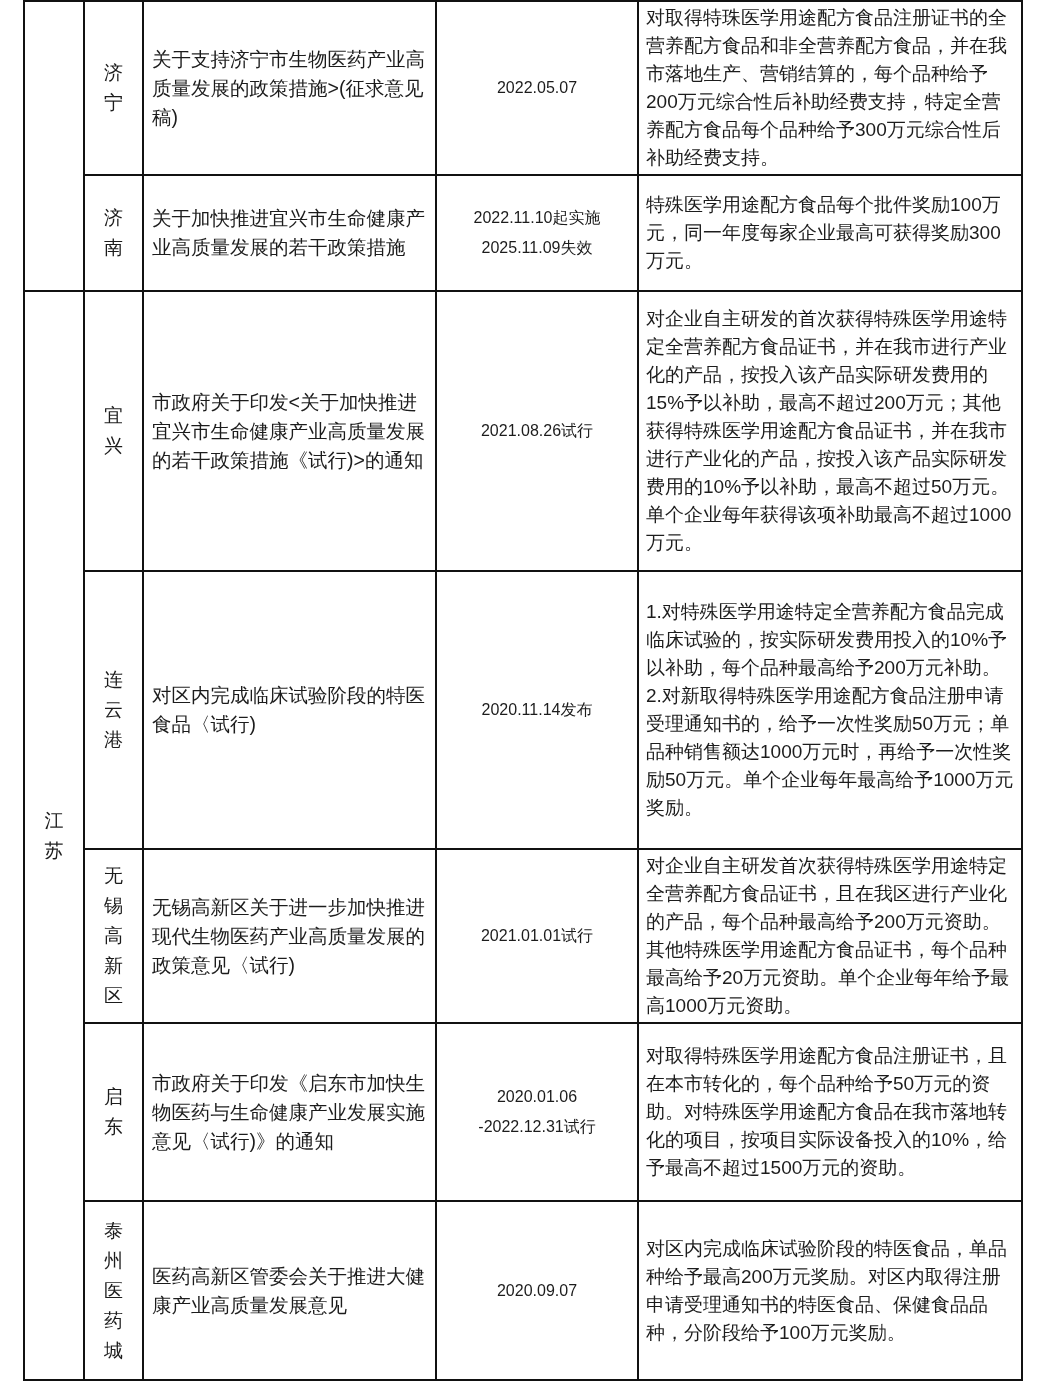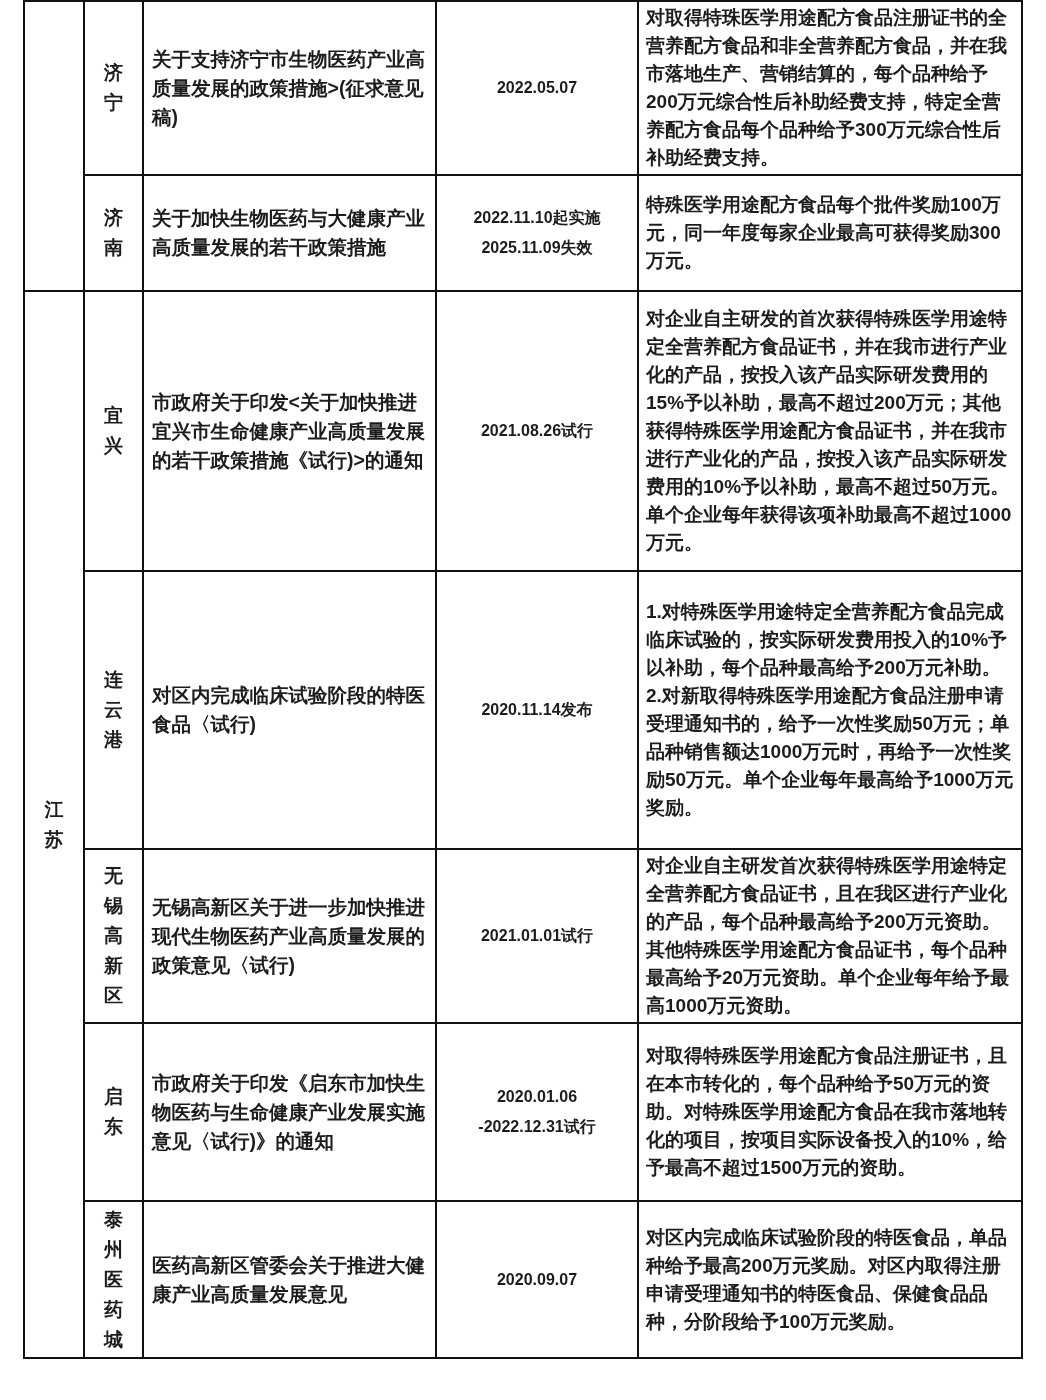--- a/index.html
+++ b/index.html
@@ -19,29 +19,28 @@
   col.c-prov{width:60px;}
   col.c-city{width:59px;}
   col.c-title{width:293px;}
   col.c-date{width:202px;}
   col.c-content{width:384px;}
   td{
     border:2px solid #111111;
     padding:2px 8px;
     vertical-align:middle;
     overflow:hidden;
-    font-weight:bold;
   }
   tr.r1{height:159px;}
   tr.r2{height:116px;}
   tr.r3{height:280px;}
   tr.r4{height:278px;}
   tr.r5{height:151px;}
   tr.r6{height:178px;}
-  tr.r7{height:157px;}
+  tr.r7{height:179px;}
   td.prov-cell, td.city-cell{
     text-align:center;
     padding:2px 2px;
   }
   .vstack{
     display:inline-block;
     width:1.15em;
     word-break:break-all;
     font-size:19px;
     line-height:30px;
@@ -83,21 +82,21 @@
   <tbody>
       <tr class="r1">
     <td class="prov-cell" rowspan="2"><span class="vstack"></span></td>
     <td class="city-cell"><span class="vstack">济宁</span></td>
     <td class="title-cell">关于支持济宁市生物医药产业高质量发展的政策措施&gt;(征求意见稿)</td>
     <td class="date-cell">2022.05.07</td>
     <td class="content-cell">对取得特珠医学用途配方食品注册证书的全营养配方食品和非全营养配方食品，并在我市落地生产、营销结算的，每个品种给予200万元综合性后补助经费支持，特定全营养配方食品每个品种给予300万元综合性后补助经费支持。</td>
   </tr>
   <tr class="r2">
     <td class="city-cell"><span class="vstack">济南</span></td>
-    <td class="title-cell">关于加快生物医药与大健康产业高质量发展的若干政策措施</td>
+    <td class="title-cell">关于加快推进宜兴市生命健康产业高质量发展的若干政策措施</td>
     <td class="date-cell">2022.11.10起实施
 2025.11.09失效</td>
     <td class="content-cell">特殊医学用途配方食品每个批件奖励100万元，同一年度每家企业最高可获得奖励300万元。</td>
   </tr>
 
   <tr class="r3">
     <td class="prov-cell" rowspan="5"><span class="vstack">江苏</span></td>
     <td class="city-cell"><span class="vstack">宜兴</span></td>
     <td class="title-cell">市政府关于印发&lt;关于加快推进宜兴市生命健康产业高质量发展的若干政策措施《试行)&gt;的通知</td>
     <td class="date-cell">2021.08.26试行</td>

